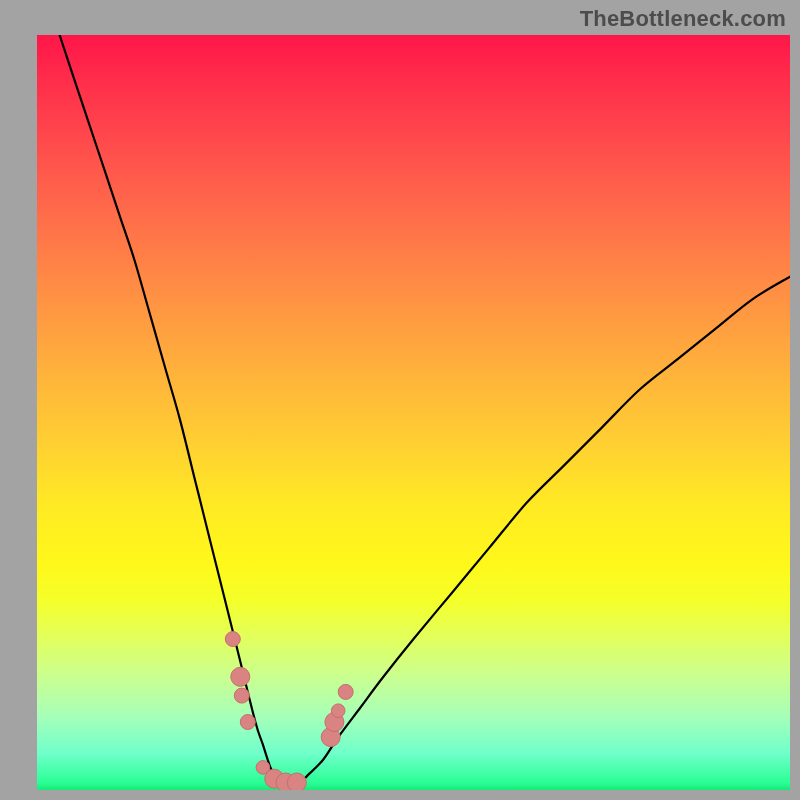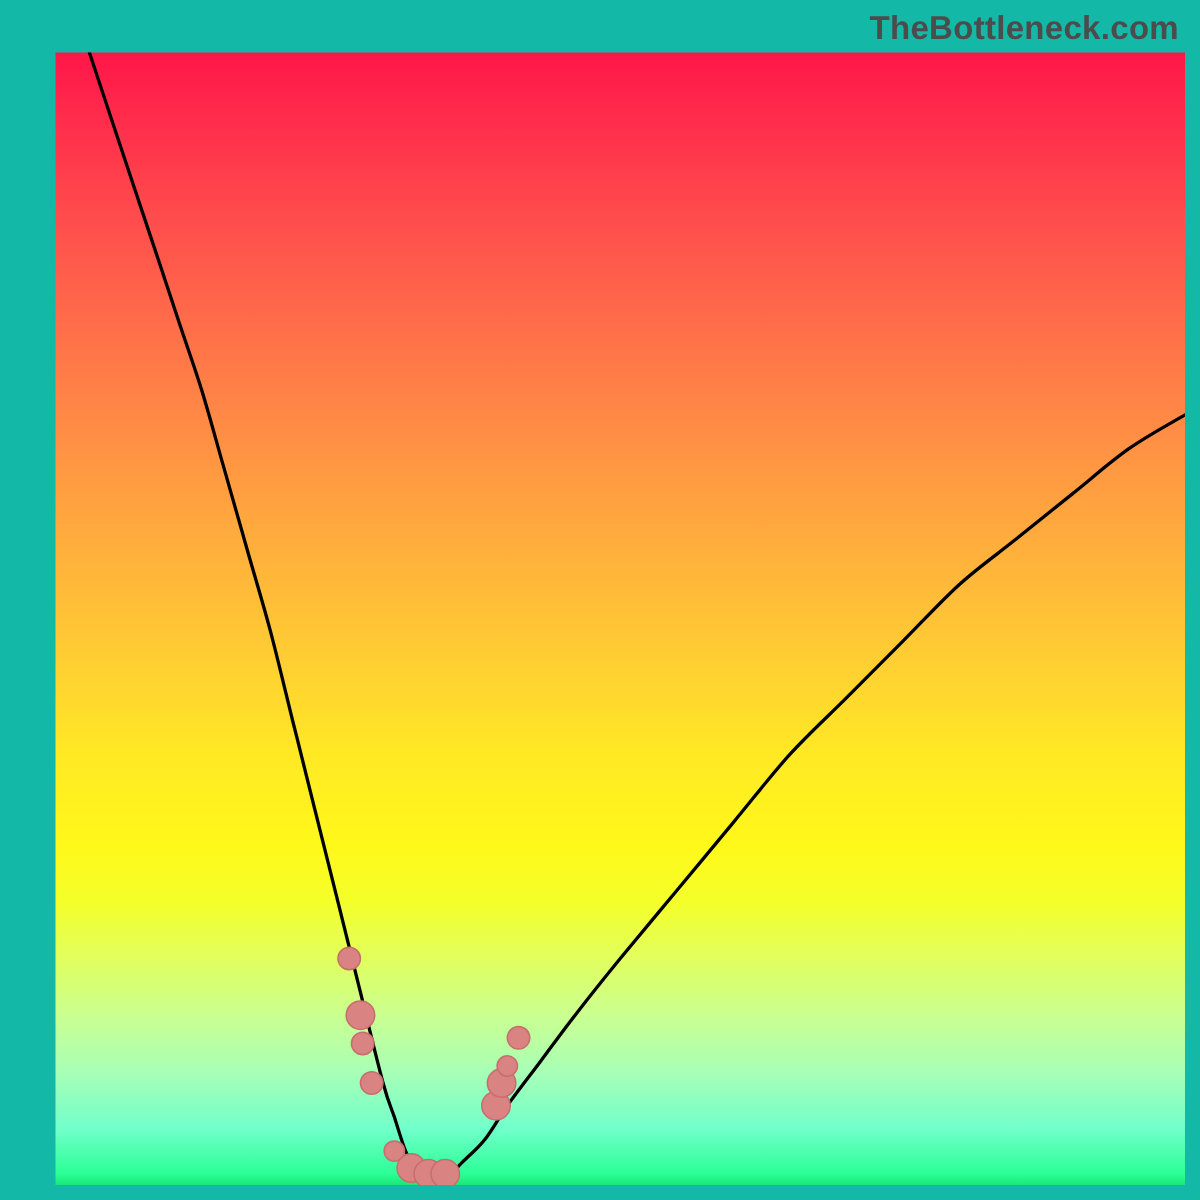--- a/index.html
+++ b/index.html
@@ -9,21 +9,21 @@
     height: 800px;
     background: #000;
     overflow: hidden;
     font-family: -apple-system, BlinkMacSystemFont, "Segoe UI", Arial, sans-serif;
   }
   .frame {
     position: relative;
     box-sizing: border-box;
     width: 800px;
     height: 800px;
-    background: #14b8a6;
+    background: #a3a3a3;
   }
   .watermark {
     position: absolute;
     top: 6px;
     right: 14px;
     font-size: 22px;
     font-weight: 600;
     color: #4c4c4c;
     letter-spacing: 0.2px;
     z-index: 10;

